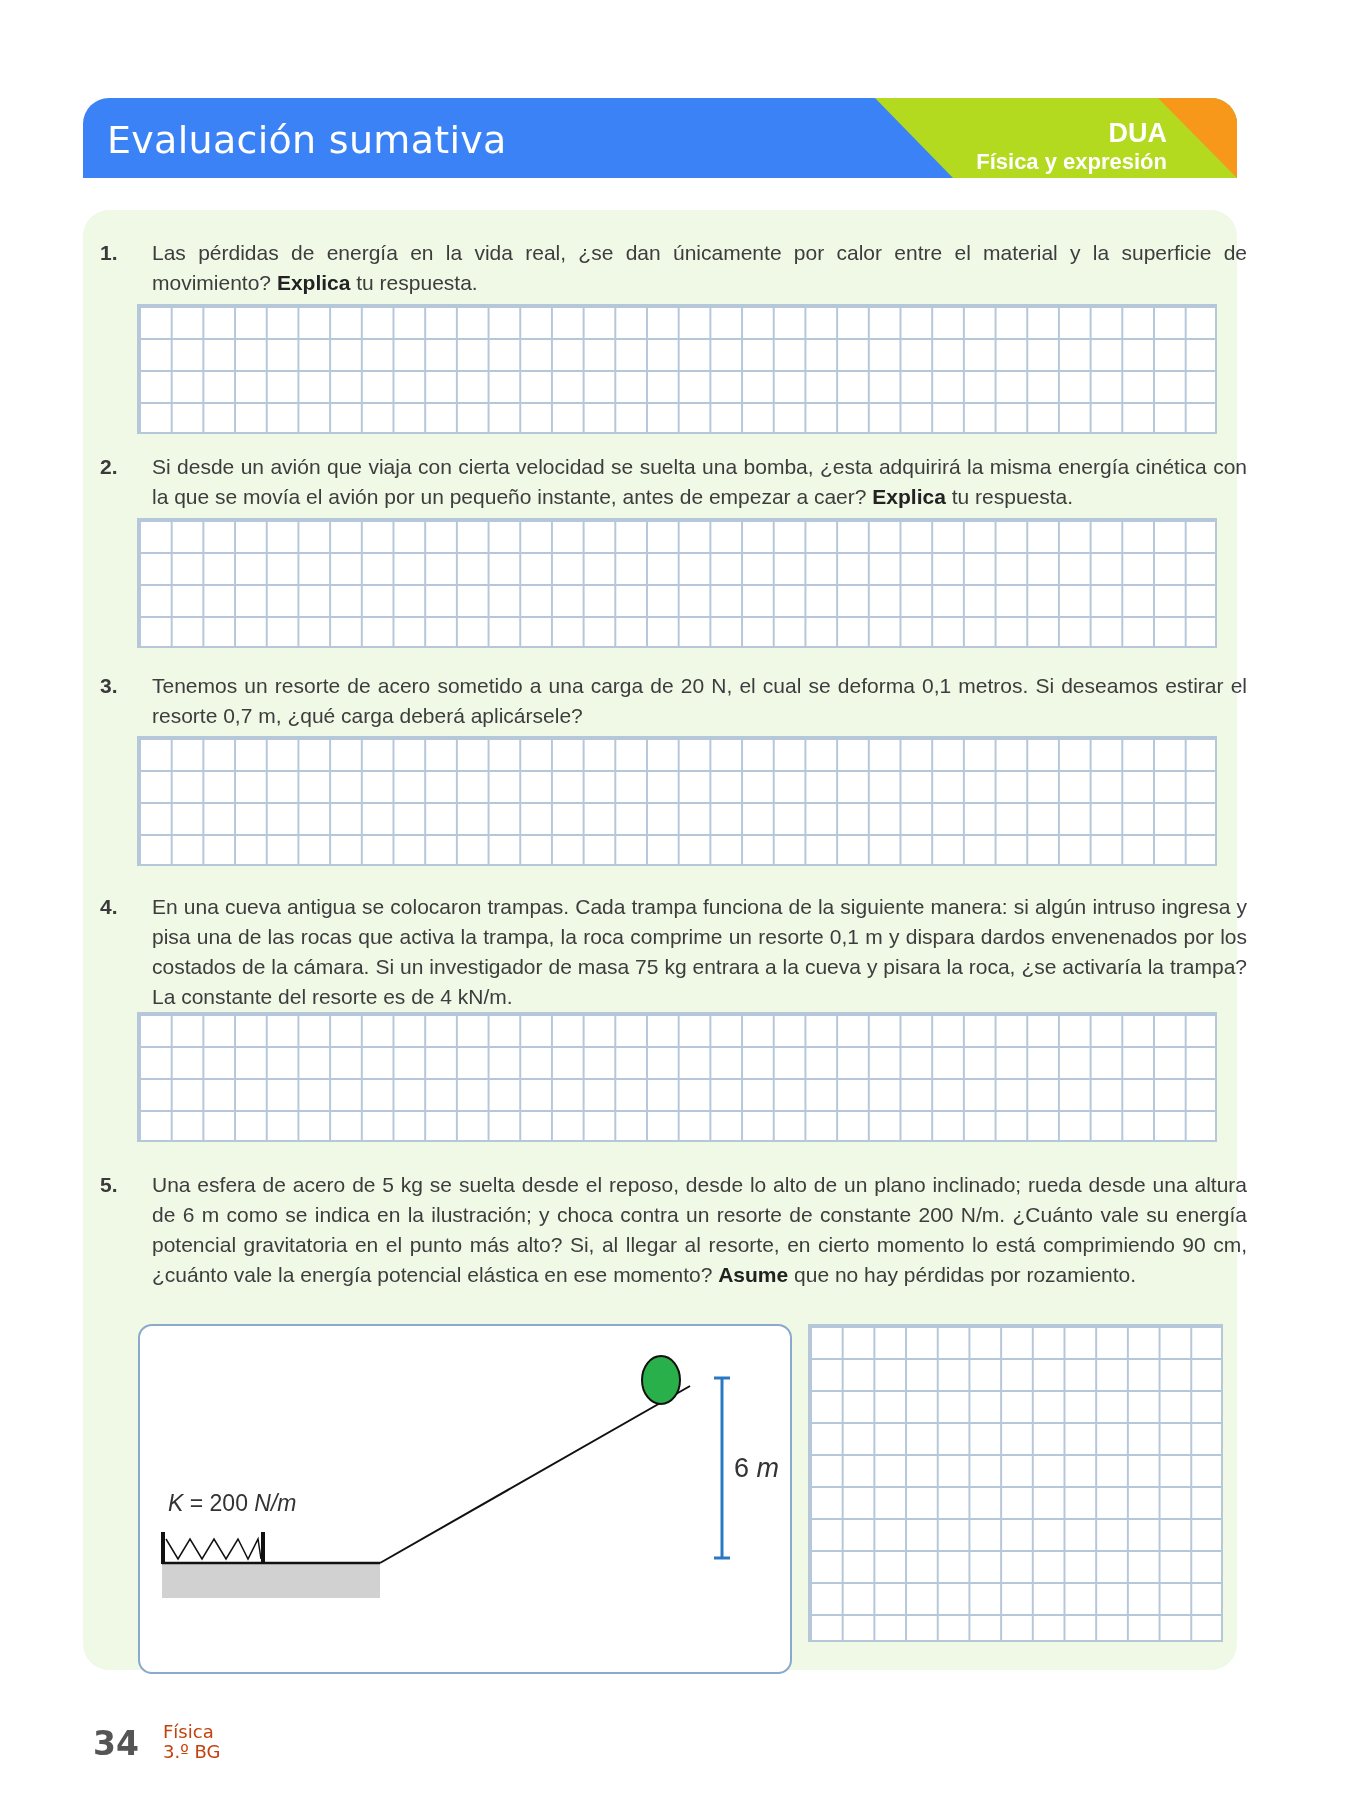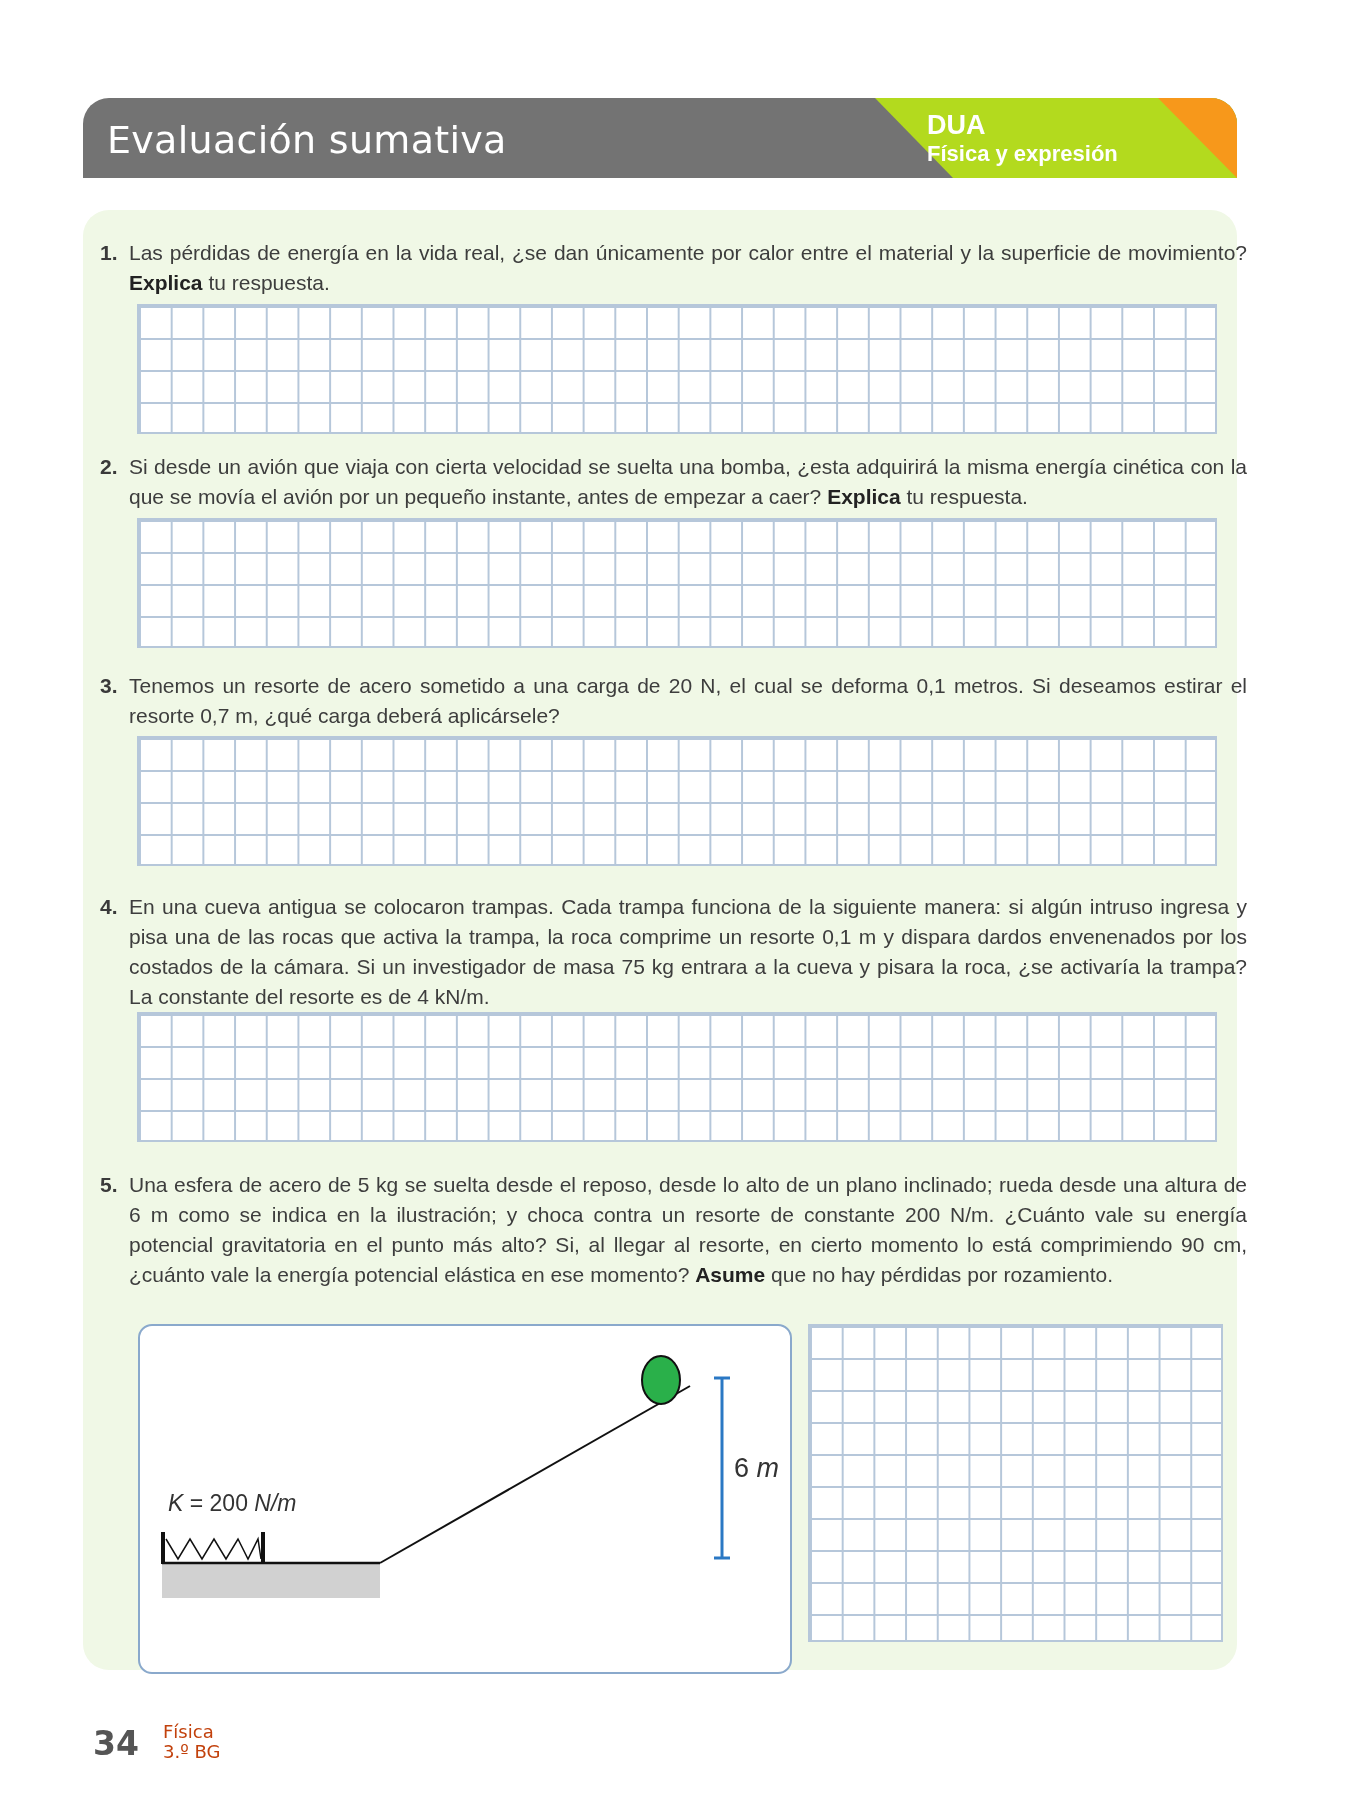--- a/index.html
+++ b/index.html
@@ -2,47 +2,47 @@
 <html><head>
 <meta charset="utf-8">
 <style>
   html, body { margin: 0; padding: 0; }
   body {
     width: 1350px; height: 1800px; background: #ffffff; position: relative;
     font-family: "Liberation Sans", sans-serif; color: #3a3a3a; overflow: hidden;
   }
   .header {
     position: absolute; left: 83px; top: 98px; width: 1154px; height: 80px;
-    background: #737373; border-radius: 26px 26px 0 0; overflow: hidden;
+    background: #3b82f6; border-radius: 26px 26px 0 0; overflow: hidden;
   }
   .header-title {
     position: absolute; left: 24px; top: 20px; font-size: 38px; color: #ffffff;
     font-family: "DejaVu Sans", sans-serif; letter-spacing: 0.3px;
   }
   .header-dua-bg {
     position: absolute; left: 0; top: 0; width: 1154px; height: 80px;
   }
   .dua-box {
-    position: absolute; right: 70px; top: 12px; width: 240px; text-align: left; color: #ffffff;
+    position: absolute; right: 70px; top: 20px; width: 240px; text-align: right; color: #ffffff;
   }
   .dua-title { font-size: 27px; font-weight: bold; line-height: 30px; }
   .dua-sub { font-size: 22px; font-weight: bold; line-height: 28px; }
 
   .panel {
     position: absolute; left: 83px; top: 210px; width: 1154px; height: 1460px;
     background: #f0f8e6; border-radius: 26px;
   }
   .question {
     position: absolute; left: 100px; width: 1147px; font-size: 21px; line-height: 30px;
     color: #3d3d3d; text-align: justify;
   }
   .q-num {
     position: absolute; left: 0; top: 0; font-weight: bold; color: #3a3a3a;
   }
-  .q-text { margin-left: 29px; }
+  .q-text { margin-left: 52px; }
   .q-text b { color: #222; }
 
   .grid {
     position: absolute; background-color: #ffffff;
     border: 2px solid #b6c7da;
     background-image:
       linear-gradient(to right, #b6c7da 2px, transparent 2px),
       linear-gradient(to bottom, #b6c7da 2px, transparent 2px);
     background-size: 31.7px 32px;
     box-sizing: border-box;

